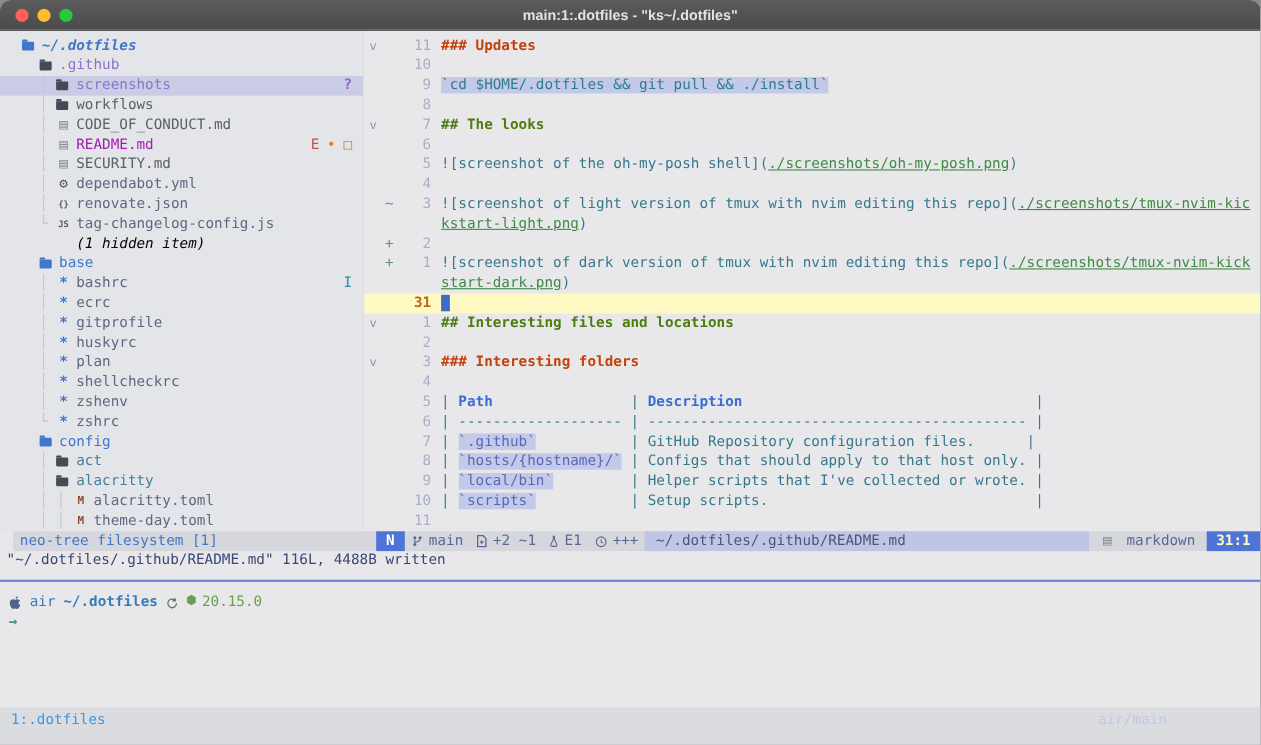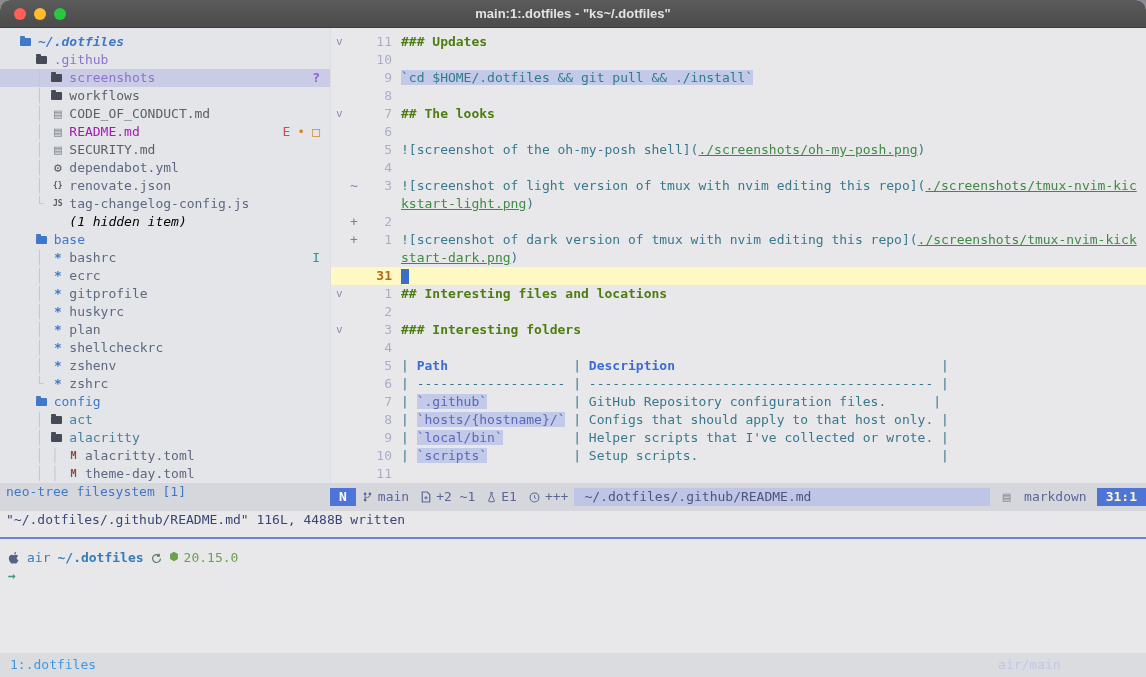--- a/index.html
+++ b/index.html
@@ -32,26 +32,26 @@
   .g-tiny{font-size:8px;font-weight:bold;letter-spacing:0;}
   
   .eline{height:18px;display:flex;align-items:center;}
   .eline.curline{background:#fef9c3;}
   .fold{width:14px;padding-left:5px;color:#8a93ad;flex:none;font-size:11px;}
   .sign{width:12px;flex:none;}
   .sg-t{color:#7a85b5}.sg-p{color:#5f9180}
   .num{width:30px;text-align:right;color:#a9aec9;margin-right:9px;flex:none;}
   .num.cur{color:#b5691d;font-weight:bold;}
   .etext{white-space:pre;}
-  .s-h2{color:#4d7c0f;font-weight:bold}.s-h3{color:#4d7c0f;font-weight:bold}
+  .s-h2{color:#4d7c0f;font-weight:bold}.s-h3{color:#c2410c;font-weight:bold}
   .s-p{color:#37798c}.s-link{color:#3f8a44;text-decoration:underline}
   .s-code{color:#2f7d8a;background:#c3c9e8}.s-th{color:#3b6cd4;font-weight:bold}.s-tcode{color:#5a68b8;background:#c3c9e8}
   .s-cursor{display:inline-block;width:8px;height:15px;background:#3c6ec8;vertical-align:middle;}
   
-  .statusrow{height:28px;display:flex;}
+  .statusrow{height:18px;display:flex;padding-left:12px;}
   .nt-status{width:330px;background:#d6d7dd;color:#3f78c9;padding-left:6px;box-sizing:border-box;}
   .vim-status{flex:1;display:flex;align-items:center;background:#d6d7dd;color:#5b6697;}
   .sl-mode{background:#4f74d8;color:#fff;font-weight:bold;padding:0 9px;}
   .sl-seg{display:flex;align-items:center;gap:5px;padding:0 6px;}
   .sl-seg svg{display:block;}
   .sl-path{flex:1;background:#bfc5e4;color:#4c5580;padding:0 10px;overflow:hidden;white-space:nowrap;}
   .sl-ft{display:flex;align-items:center;gap:6px;padding:0 10px;}
   .sl-pos{background:#4f74d8;color:#fef9c3;font-weight:bold;padding:0 9px;}
   
   .msgline{height:20px;color:#3a4775;padding-left:6px;}

